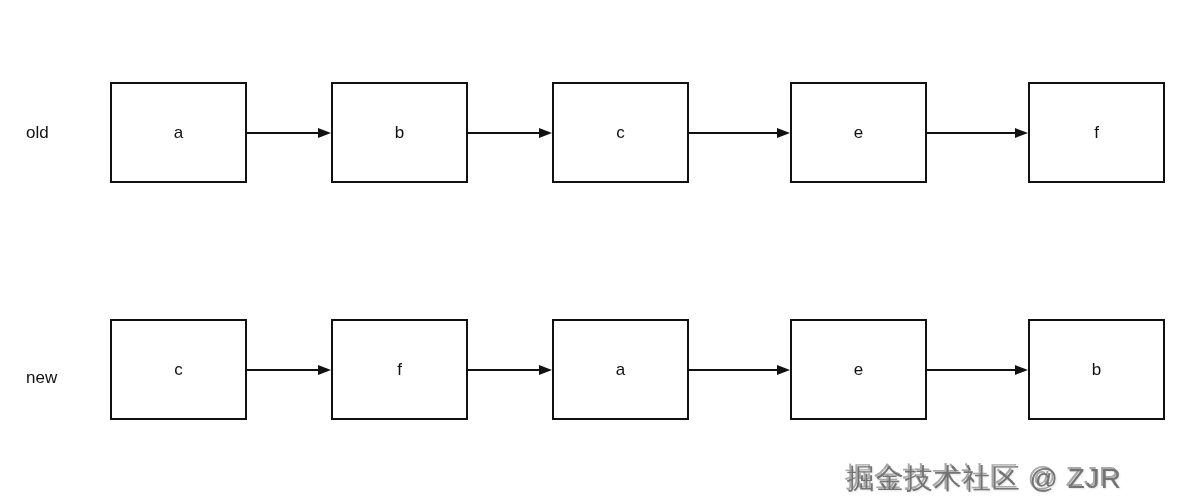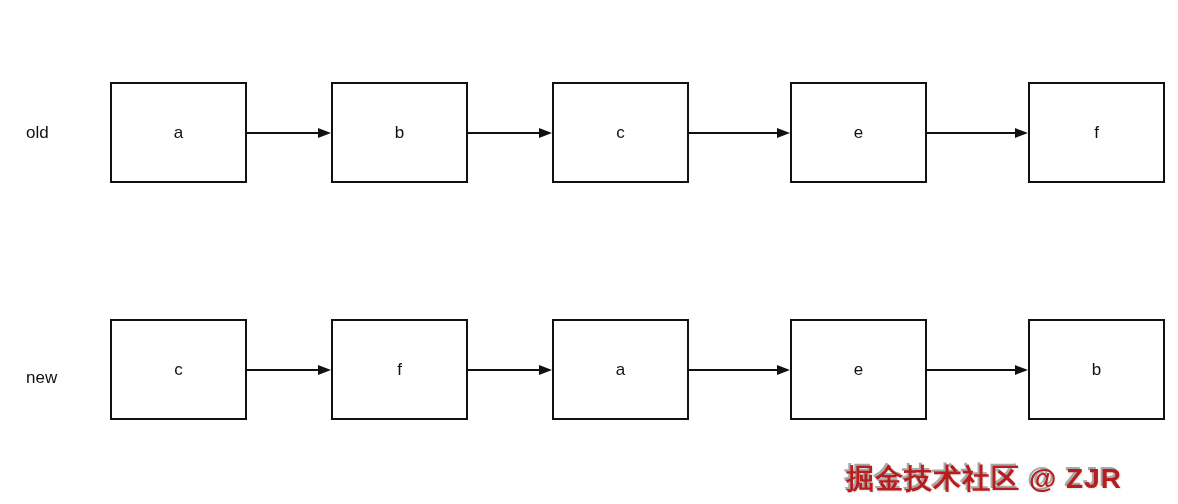--- a/index.html
+++ b/index.html
@@ -67,23 +67,23 @@
     width: 0; height: 0;
     border-top: 5px solid transparent;
     border-bottom: 5px solid transparent;
     border-left: 13px solid #111111;
   }
   .watermark {
     position: absolute;
     right: 12px;
     bottom: 6px;
     font-size: 28px;
-    font-weight: bold;
+    font-weight: normal;
     letter-spacing: 1px;
-    color: #b91c1c;
+    color: #737373;
     text-shadow: -2px -2px 0 #a8a8a8, 1px 1px 2px #e3e3e3;
     white-space: nowrap;
   }
 </style>
 </head>
 <body>
 
 <div class="canvas">
 
   <div class="row-label r0">old</div>

